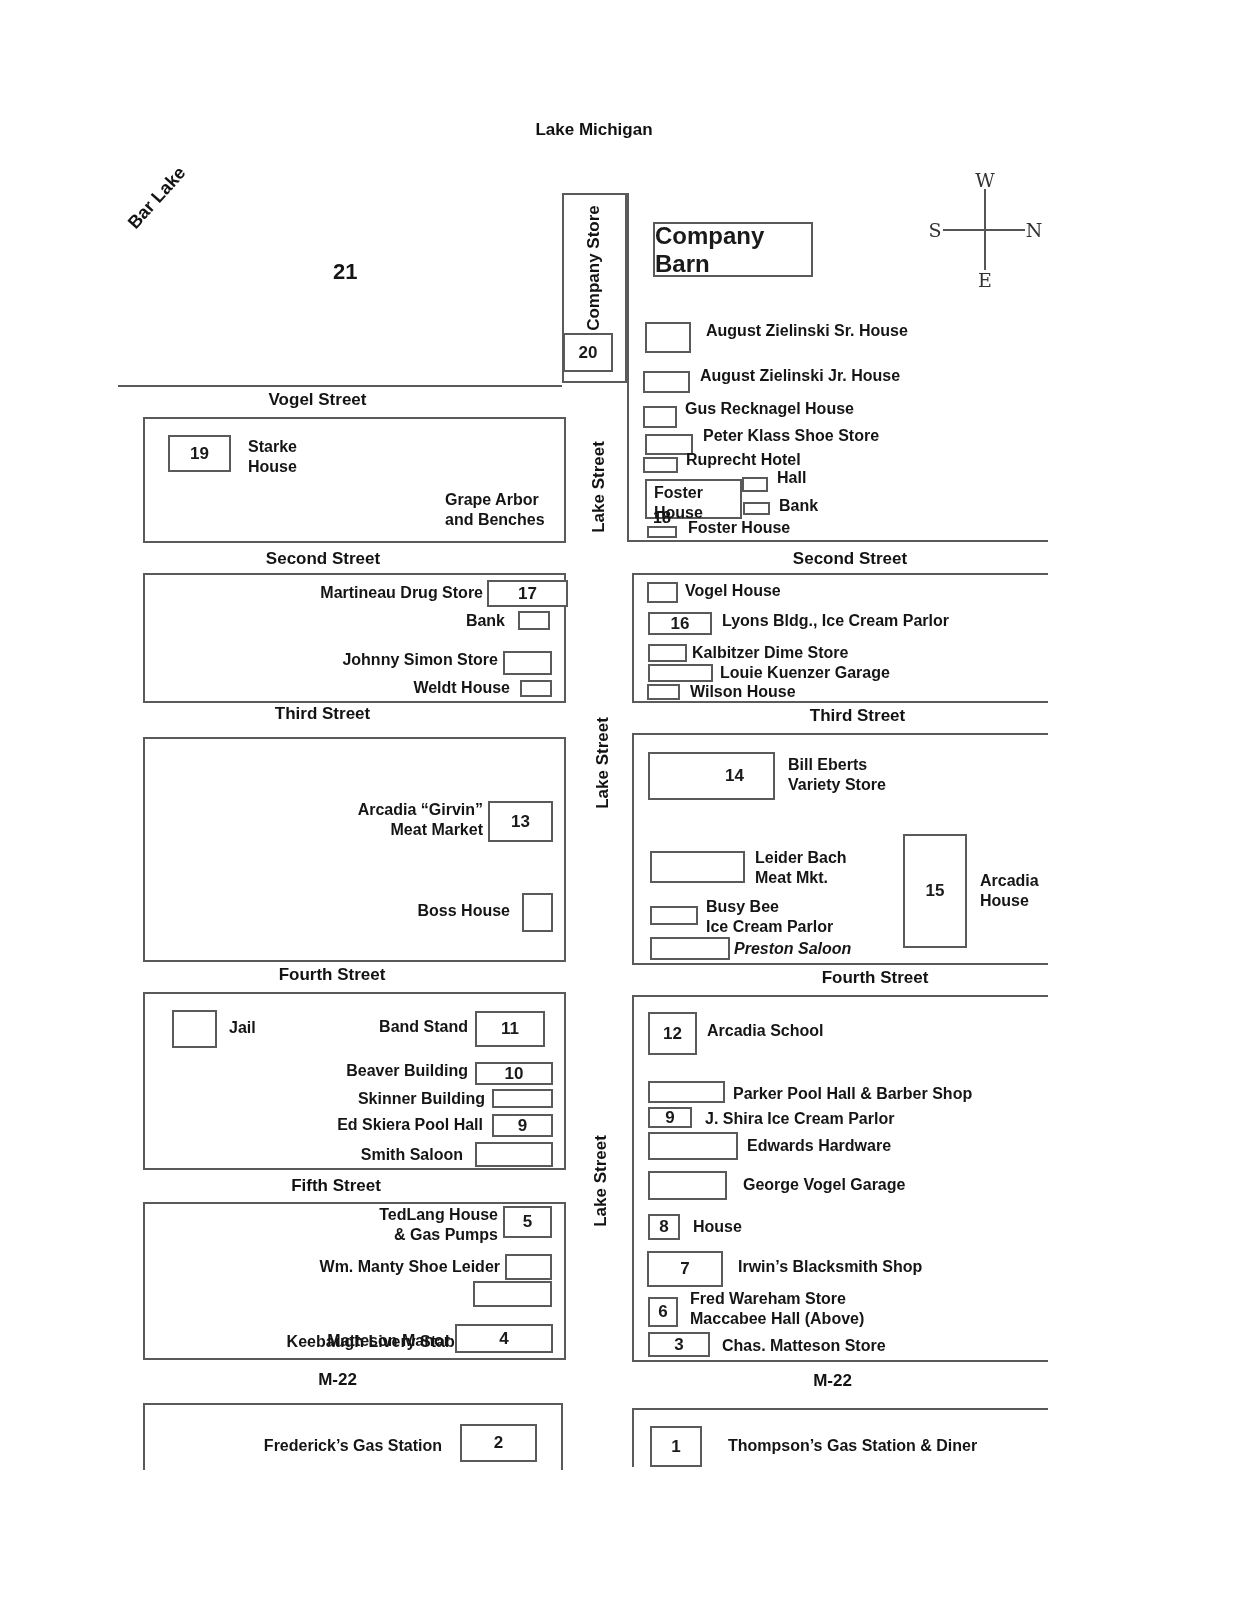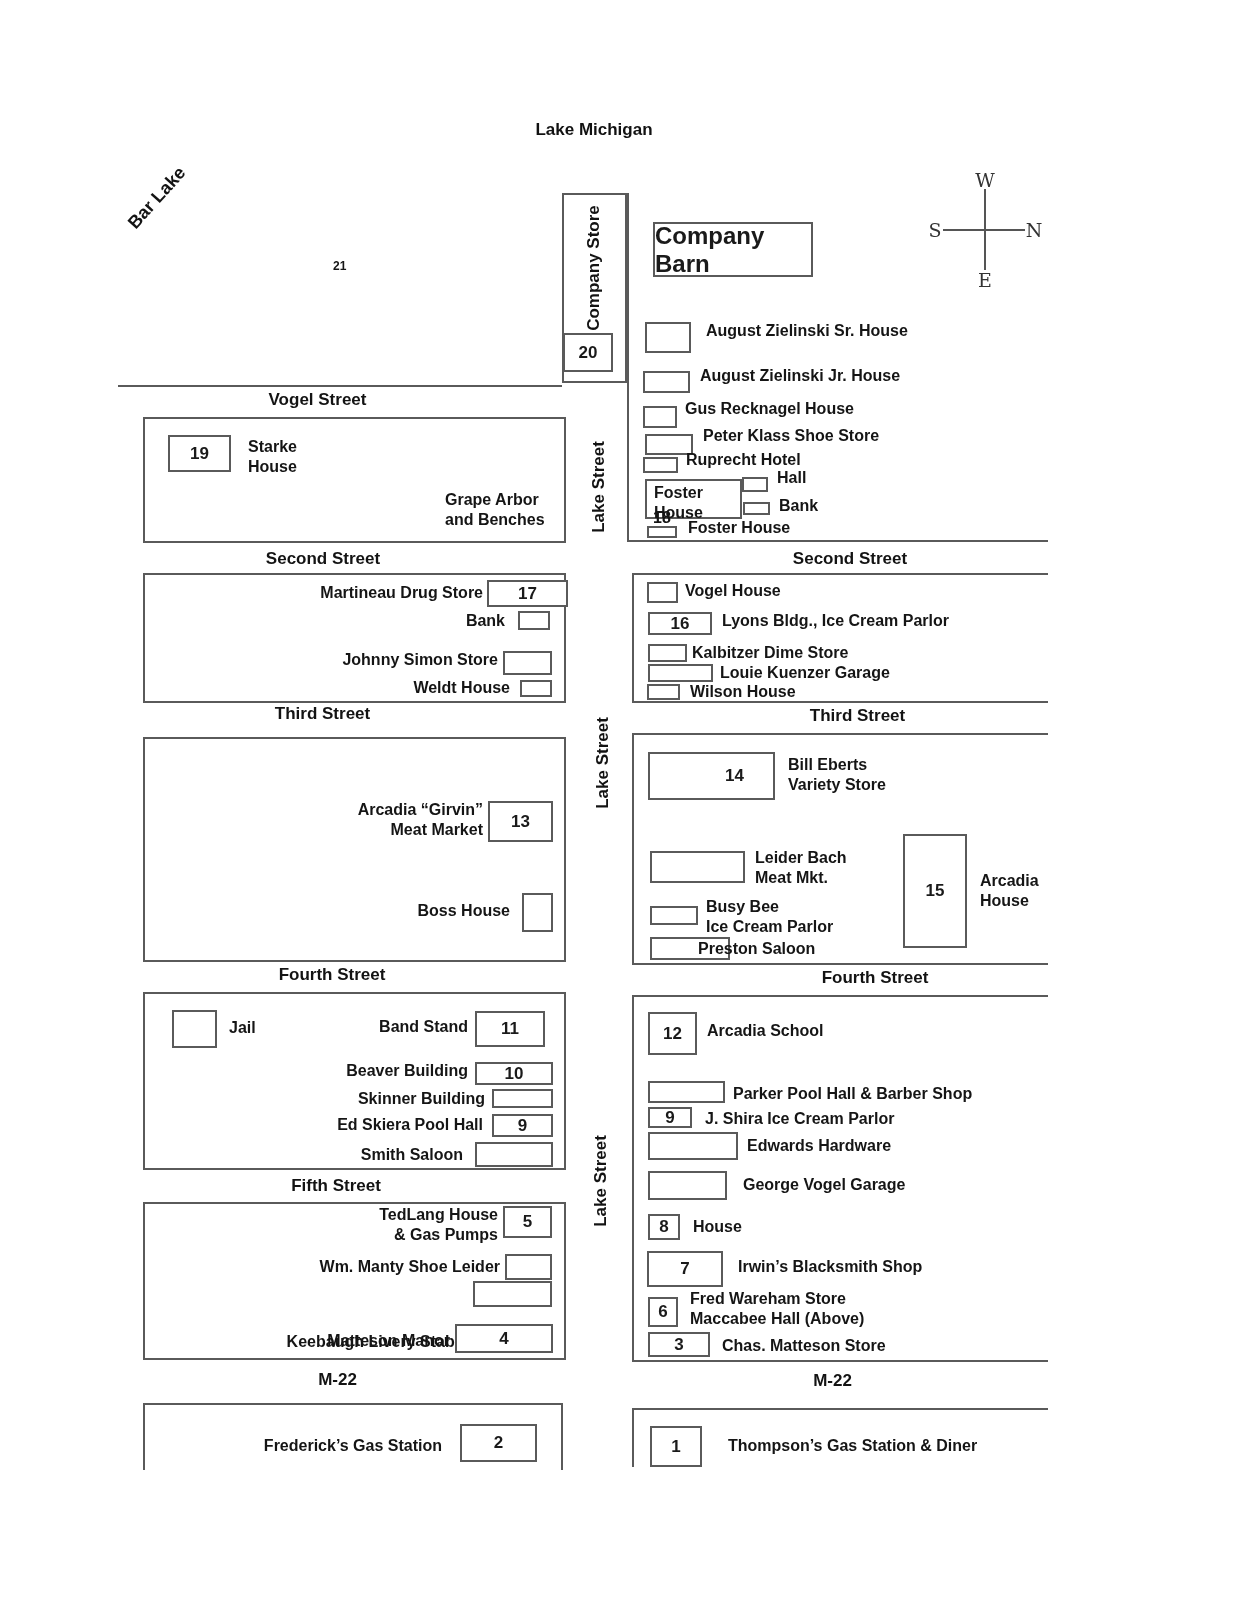--- a/index.html
+++ b/index.html
@@ -25,21 +25,21 @@
            transform:translate(-50%,-50%);}
   .cline{position:absolute;background:#555;}
 </style>
 </head>
 <body>
 
 <div id="canvas">
 
   <div class="title" style="left:444px;top:120px;width:300px;">Lake Michigan</div>
   <div class="rtext" style="left:157px;top:198px;">Bar Lake</div>
-  <div class="lbl" style="left:333px;top:259px;font-size:12px;">21</div>
+  <div class="lbl" style="left:333px;top:259px;font-size:22px;">21</div>
 
   <div>
     <div class="cline" style="left:984px;top:189px;width:1.5px;height:81px;"></div>
     <div class="cline" style="left:943px;top:229px;width:82px;height:1.5px;"></div>
     <div class="cletter" style="left:985px;top:180px;">W</div>
     <div class="cletter" style="left:935px;top:230px;">S</div>
     <div class="cletter" style="left:1034px;top:230px;">N</div>
     <div class="cletter" style="left:985px;top:280px;">E</div>
   </div>
 
@@ -169,21 +169,21 @@
   <div class="box" style="left:650px;top:851px;width:95px;height:32px;"></div>
   <div class="lbl" style="left:755px;top:848px;">Leider Bach
 Meat Mkt.</div>
   <div class="box" style="left:903px;top:834px;width:64px;height:114px;">15</div>
   <div class="lbl" style="left:980px;top:871px;">Arcadia
 House</div>
   <div class="box" style="left:650px;top:906px;width:48px;height:19px;"></div>
   <div class="lbl" style="left:706px;top:897px;">Busy Bee
 Ice Cream Parlor</div>
   <div class="box" style="left:650px;top:937px;width:80px;height:23px;"></div>
-  <div class="lbl" style="left:698px;top:939px;">Preston Saloon</div>
+  <div class="lbl" style="left:734px;top:939px;font-style:italic;">Preston Saloon</div>
 
   <div class="box" style="left:648px;top:1012px;width:49px;height:43px;">12</div>
   <div class="lbl" style="left:707px;top:1021px;">Arcadia School</div>
   <div class="box" style="left:648px;top:1081px;width:77px;height:22px;"></div>
   <div class="lbl" style="left:733px;top:1084px;">Parker Pool Hall &amp; Barber Shop</div>
   <div class="box" style="left:648px;top:1107px;width:44px;height:21px;">9</div>
   <div class="lbl" style="left:705px;top:1109px;">J. Shira Ice Cream Parlor</div>
   <div class="box" style="left:648px;top:1132px;width:90px;height:28px;"></div>
   <div class="lbl" style="left:747px;top:1136px;">Edwards Hardware</div>
   <div class="box" style="left:648px;top:1171px;width:79px;height:29px;"></div>

